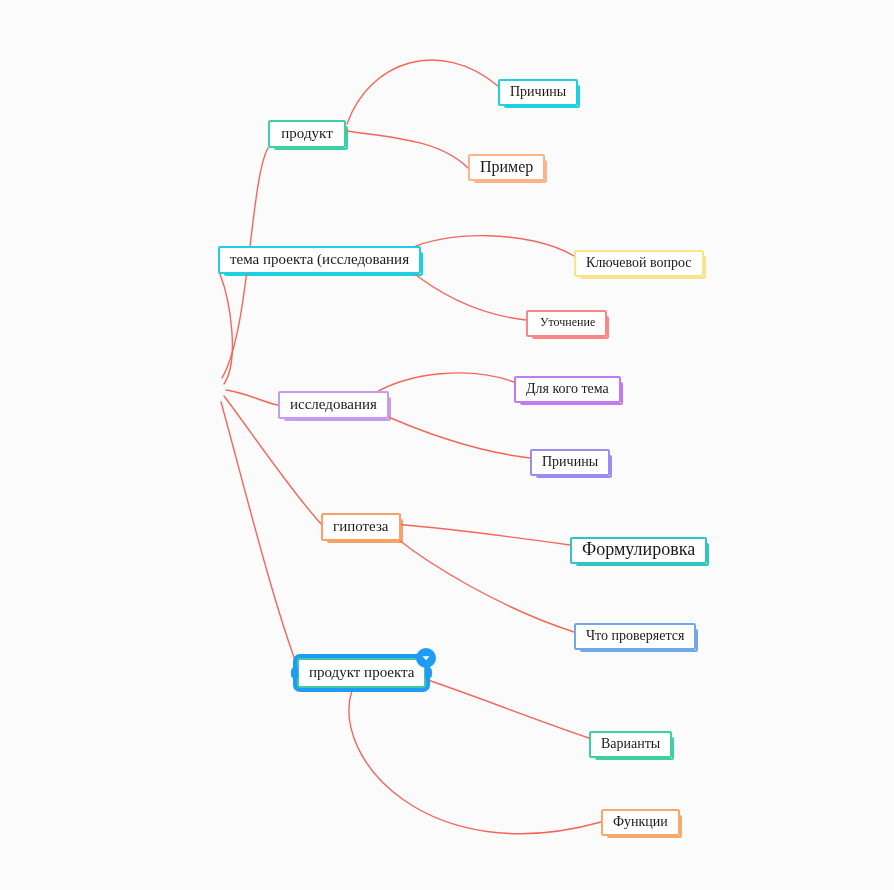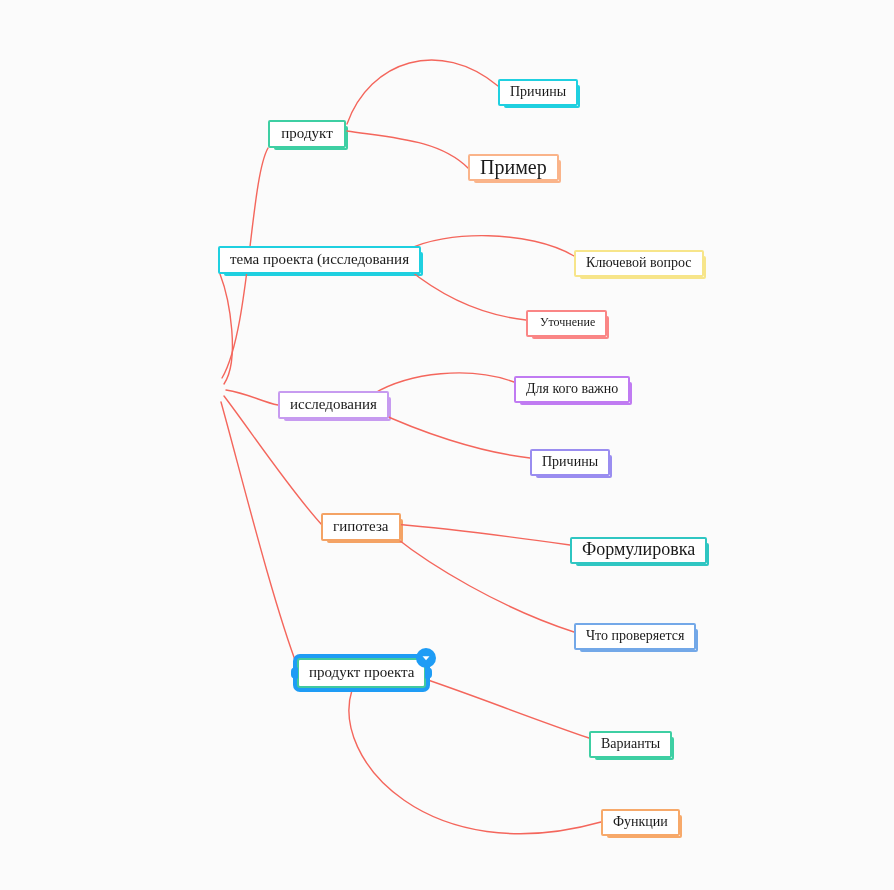--- a/index.html
+++ b/index.html
@@ -154,31 +154,31 @@
         <span class="sel-dot right"></span>
         <span class="collapse-badge">
           <svg width="12" height="12" viewBox="0 0 12 12">
             <path d="M2.5 4.2 L6 8.2 L9.5 4.2 Z" fill="#ffffff"></path>
           </svg>
         </span>
       </div>
       <div class="node" style="left: 498px; top: 79px; min-width: 65px; height: 27px; font-size: 14px; color: rgb(31, 208, 224); border-color: rgb(31, 208, 224);">
         <span class="node-label" style="color: rgb(26, 26, 26);">Причины</span>
       </div>
-      <div class="node" style="left: 468px; top: 154px; min-width: 58px; height: 27px; font-size: 20px; color: rgb(250, 180, 138); border-color: rgb(250, 180, 138);">
+      <div class="node" style="left: 468px; top: 154px; min-width: 58px; height: 27px; font-size: 16px; color: rgb(250, 180, 138); border-color: rgb(250, 180, 138);">
         <span class="node-label" style="color: rgb(26, 26, 26);">Пример</span>
       </div>
       <div class="node" style="left: 574px; top: 250px; min-width: 119px; height: 27px; font-size: 14px; color: rgb(247, 229, 138); border-color: rgb(247, 229, 138);">
         <span class="node-label" style="color: rgb(26, 26, 26);">Ключевой вопрос</span>
       </div>
       <div class="node" style="left: 526px; top: 310px; min-width: 77px; height: 27px; font-size: 12px; color: rgb(250, 134, 134); border-color: rgb(250, 134, 134); padding-left: 12px;">
         <span class="node-label" style="color: rgb(26, 26, 26);">Уточнение</span>
       </div>
       <div class="node" style="left: 514px; top: 376px; min-width: 106px; height: 27px; font-size: 14px; color: rgb(192, 123, 242); border-color: rgb(192, 123, 242);">
-        <span class="node-label" style="color: rgb(26, 26, 26);">Для кого важно</span>
+        <span class="node-label" style="color: rgb(26, 26, 26);">Для кого тема</span>
       </div>
       <div class="node" style="left: 530px; top: 449px; min-width: 67px; height: 27px; font-size: 14px; color: rgb(154, 141, 240); border-color: rgb(154, 141, 240);">
         <span class="node-label" style="color: rgb(26, 26, 26);">Причины</span>
       </div>
       <div class="node" style="left: 570px; top: 537px; min-width: 100px; height: 27px; font-size: 18px; color: rgb(47, 198, 194); border-color: rgb(47, 198, 194);">
         <span class="node-label" style="color: rgb(26, 26, 26);">Формулировка</span>
       </div>
       <div class="node" style="left: 574px; top: 623px; min-width: 110px; height: 27px; font-size: 14px; color: rgb(115, 168, 232); border-color: rgb(115, 168, 232);">
         <span class="node-label" style="color: rgb(26, 26, 26);">Что проверяется</span>
       </div>

